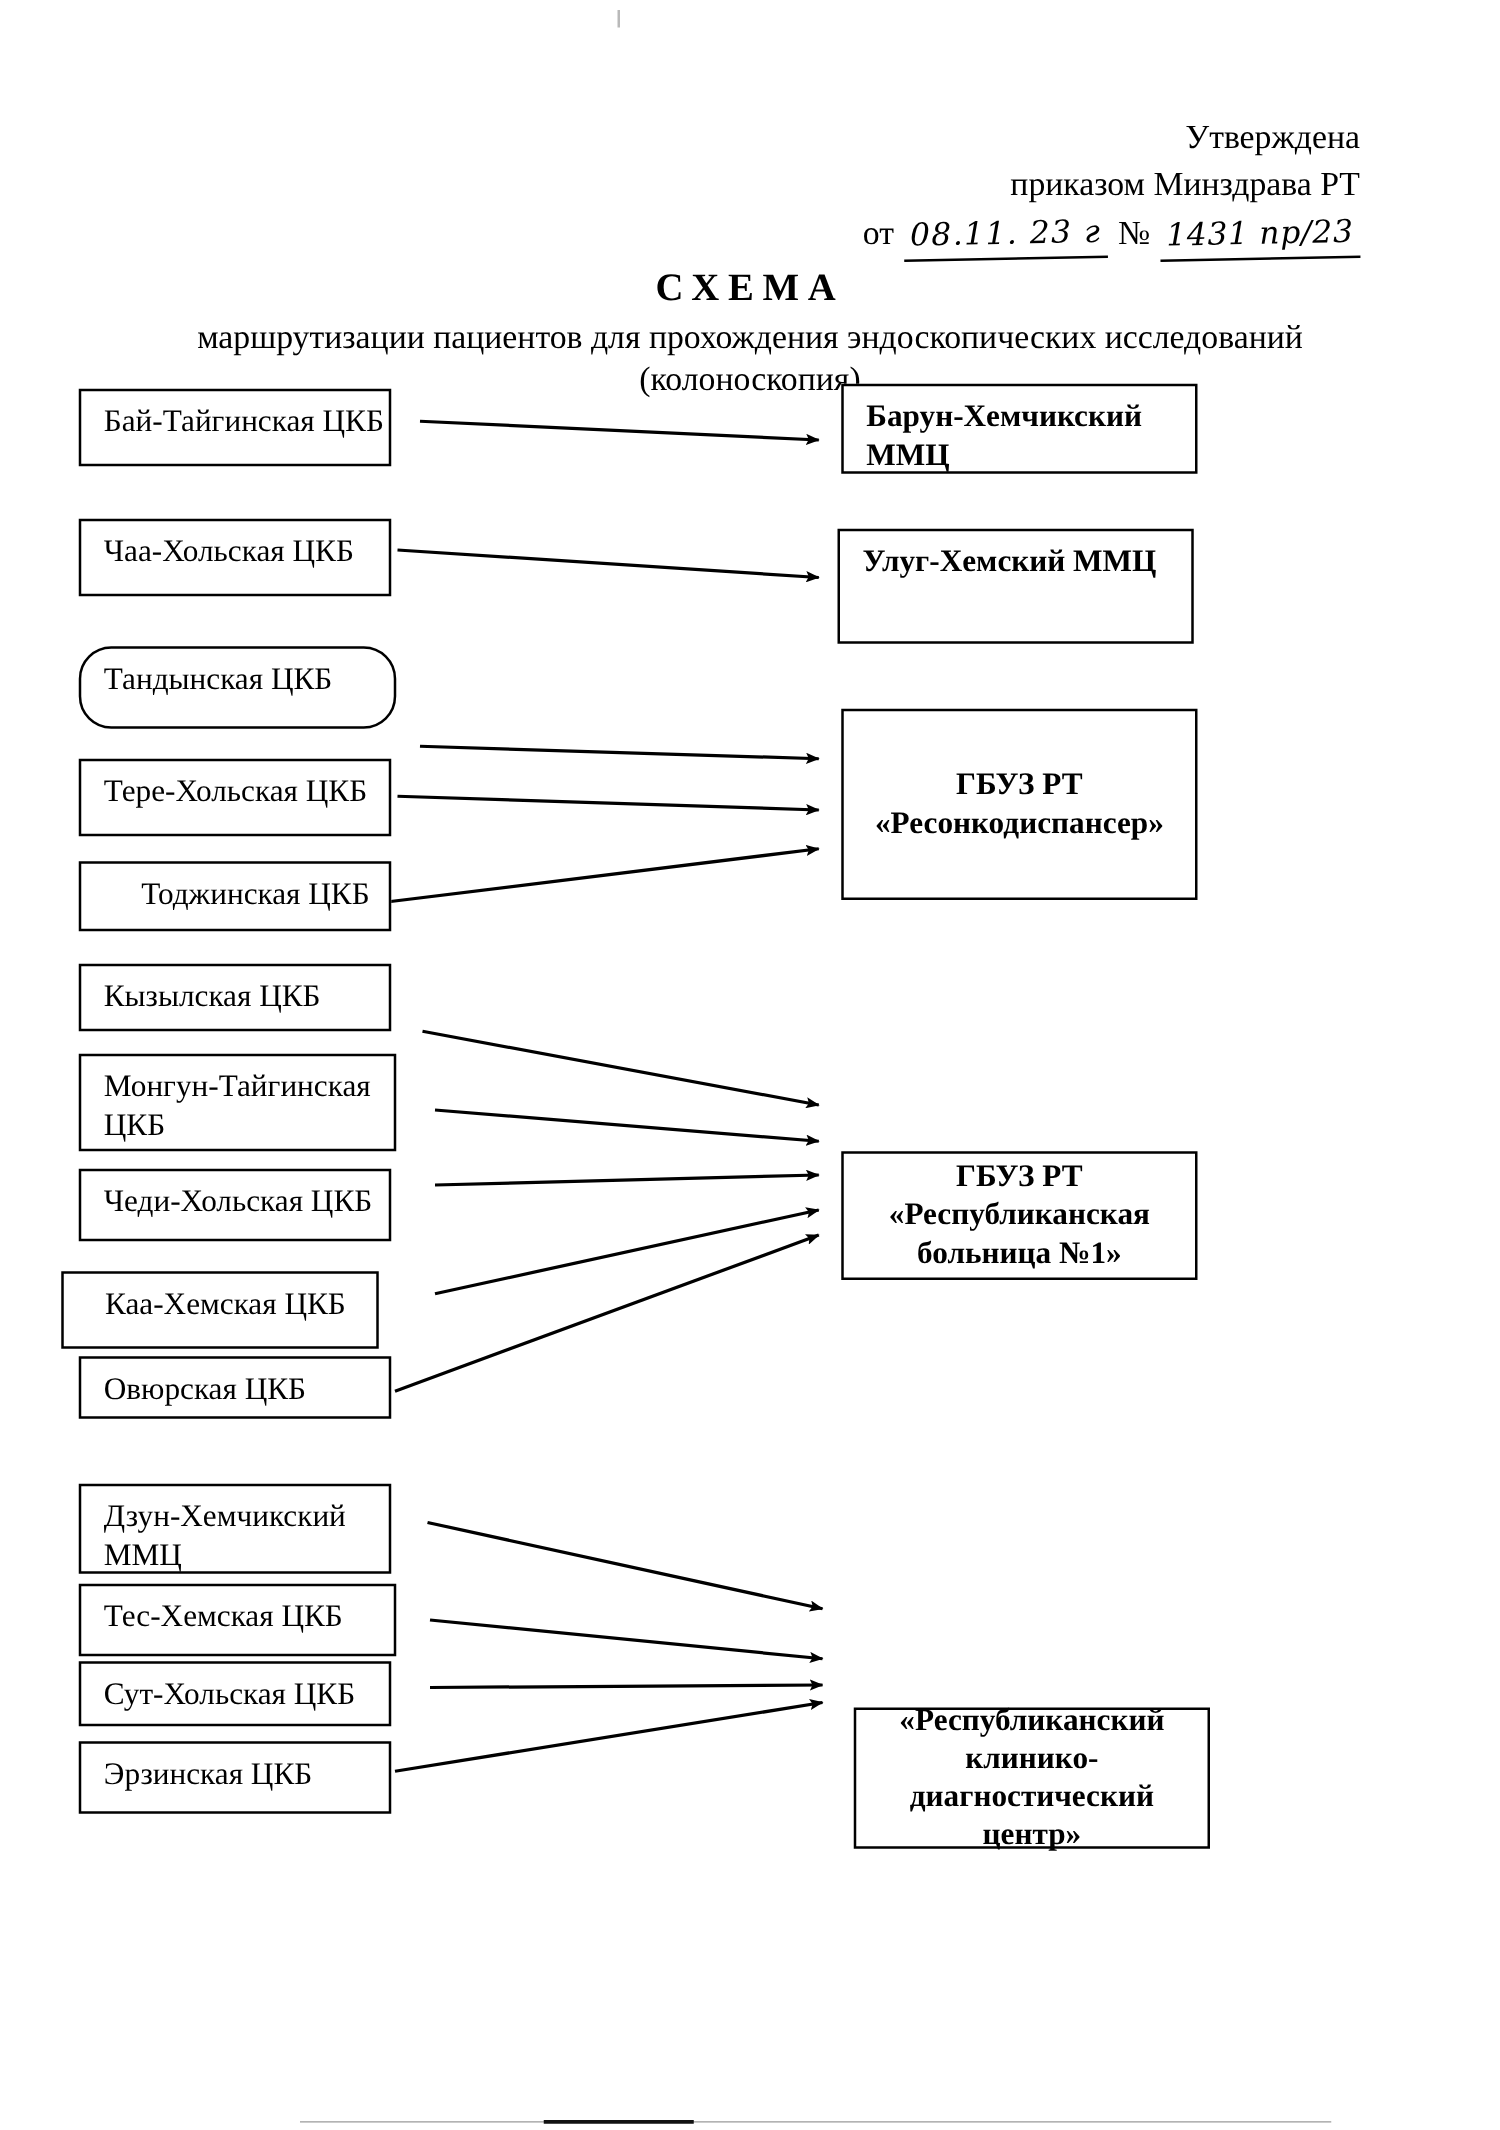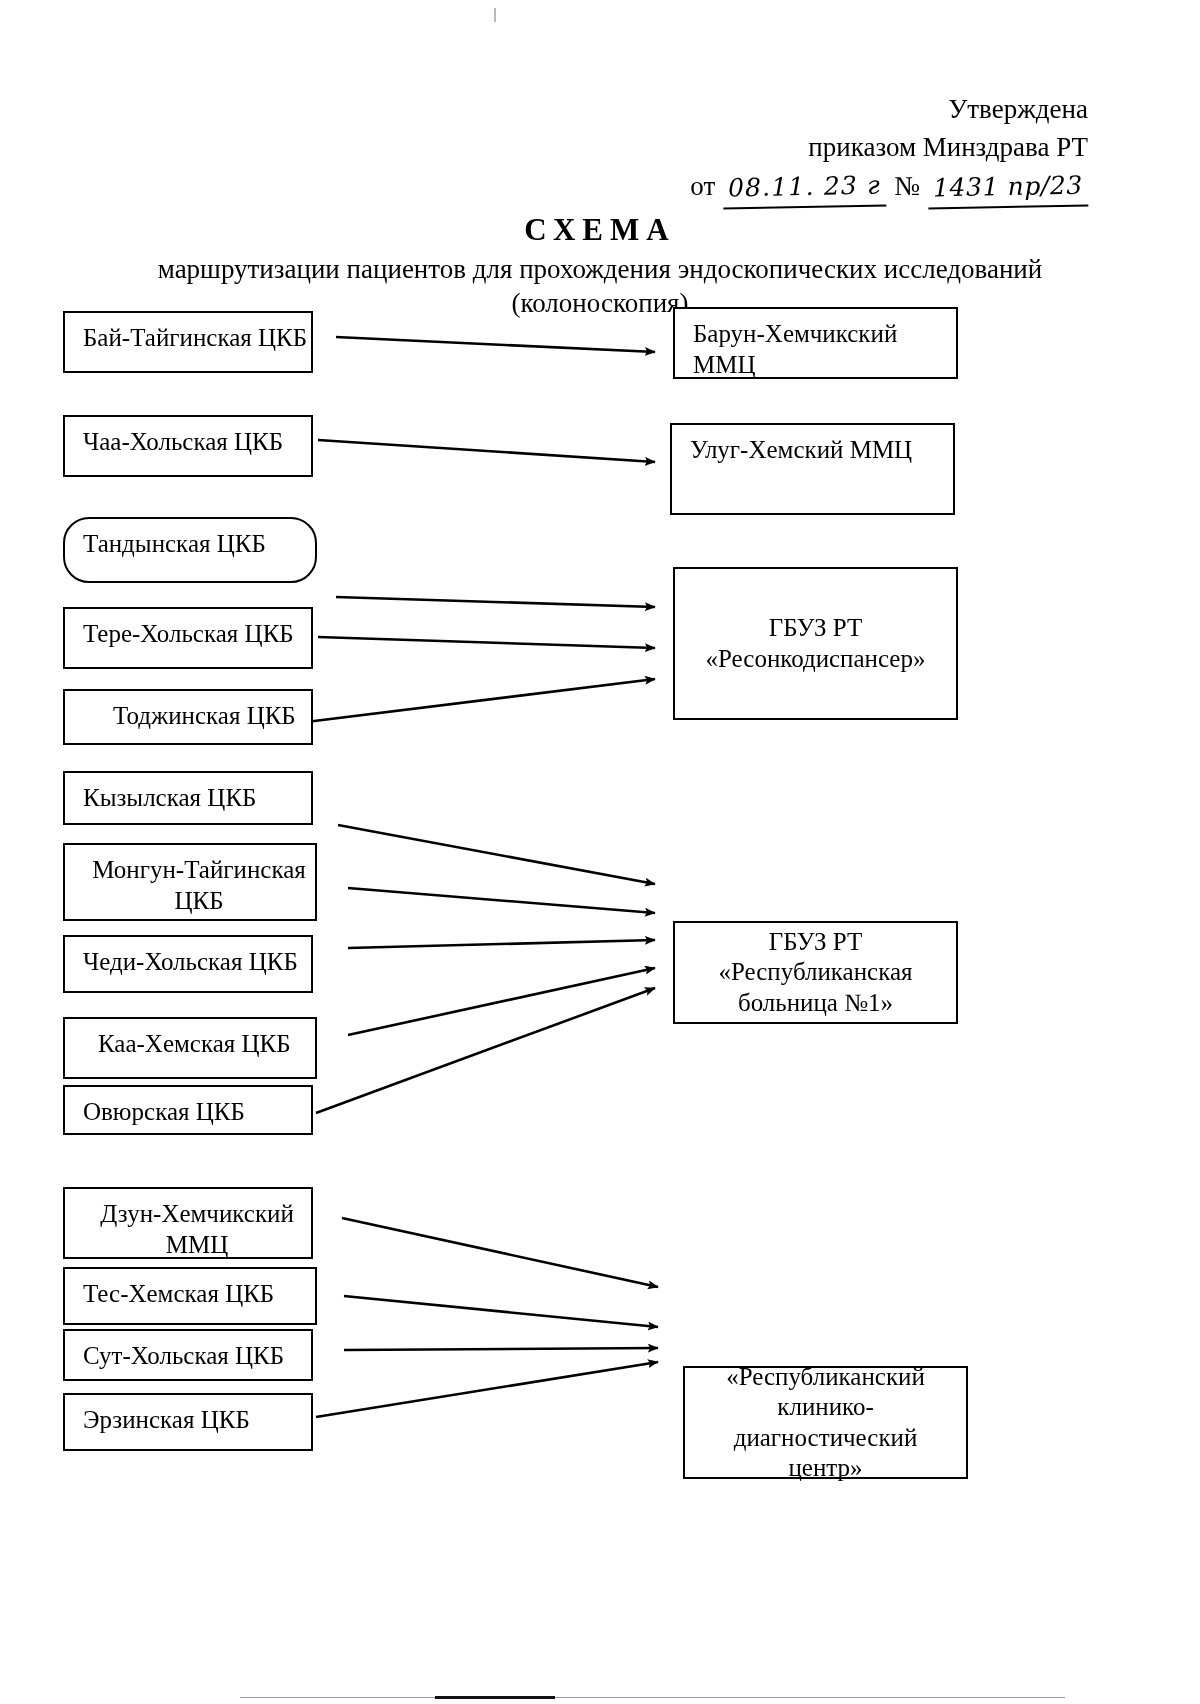--- a/index.html
+++ b/index.html
@@ -101,30 +101,30 @@
     font-size: 25px;
     line-height: 1.22;
   }
   .node.left {
     justify-content: flex-start;
     padding: 10px 0 0 18px;
   }
   .node.right {
     justify-content: flex-start;
     padding: 10px 0 0 18px;
+    font-weight: bold;
   }
   .node.right.centered {
     justify-content: center;
     align-items: center;
     text-align: center;
     padding: 0 18px;
   }
   .node .label {
     display: block;
-    text-align: center;
   }
 
   
   #arrows {
     position: absolute;
     left: 0;
     top: 0;
     width: 1200px;
     height: 1704px;
     pointer-events: none;
@@ -196,21 +196,21 @@
       </div>
       <div class="node left" style="left: 63px; top: 771px; width: 250px; height: 54px;">
         <span class="label">Кызылская ЦКБ</span>
       </div>
       <div class="node left" style="left: 63px; top: 843px; width: 254px; height: 78px;">
         <span class="label">Монгун-Тайгинская ЦКБ</span>
       </div>
       <div class="node left" style="left: 63px; top: 935px; width: 250px; height: 58px;">
         <span class="label">Чеди-Хольская ЦКБ</span>
       </div>
-      <div class="node left" style="left: 63px; top: 1017px; width: 254px; height: 62px; padding-left: 33px;">
+      <div class="node left" style="left: 49px; top: 1017px; width: 254px; height: 62px; padding-left: 33px;">
         <span class="label">Каа-Хемская ЦКБ</span>
       </div>
       <div class="node left" style="left: 63px; top: 1085px; width: 250px; height: 50px;">
         <span class="label">Овюрская ЦКБ</span>
       </div>
       <div class="node left" style="left: 63px; top: 1187px; width: 250px; height: 72px;">
         <span class="label">Дзун-Хемчикский ММЦ</span>
       </div>
       <div class="node left" style="left: 63px; top: 1267px; width: 254px; height: 58px;">
         <span class="label">Тес-Хемская ЦКБ</span>

